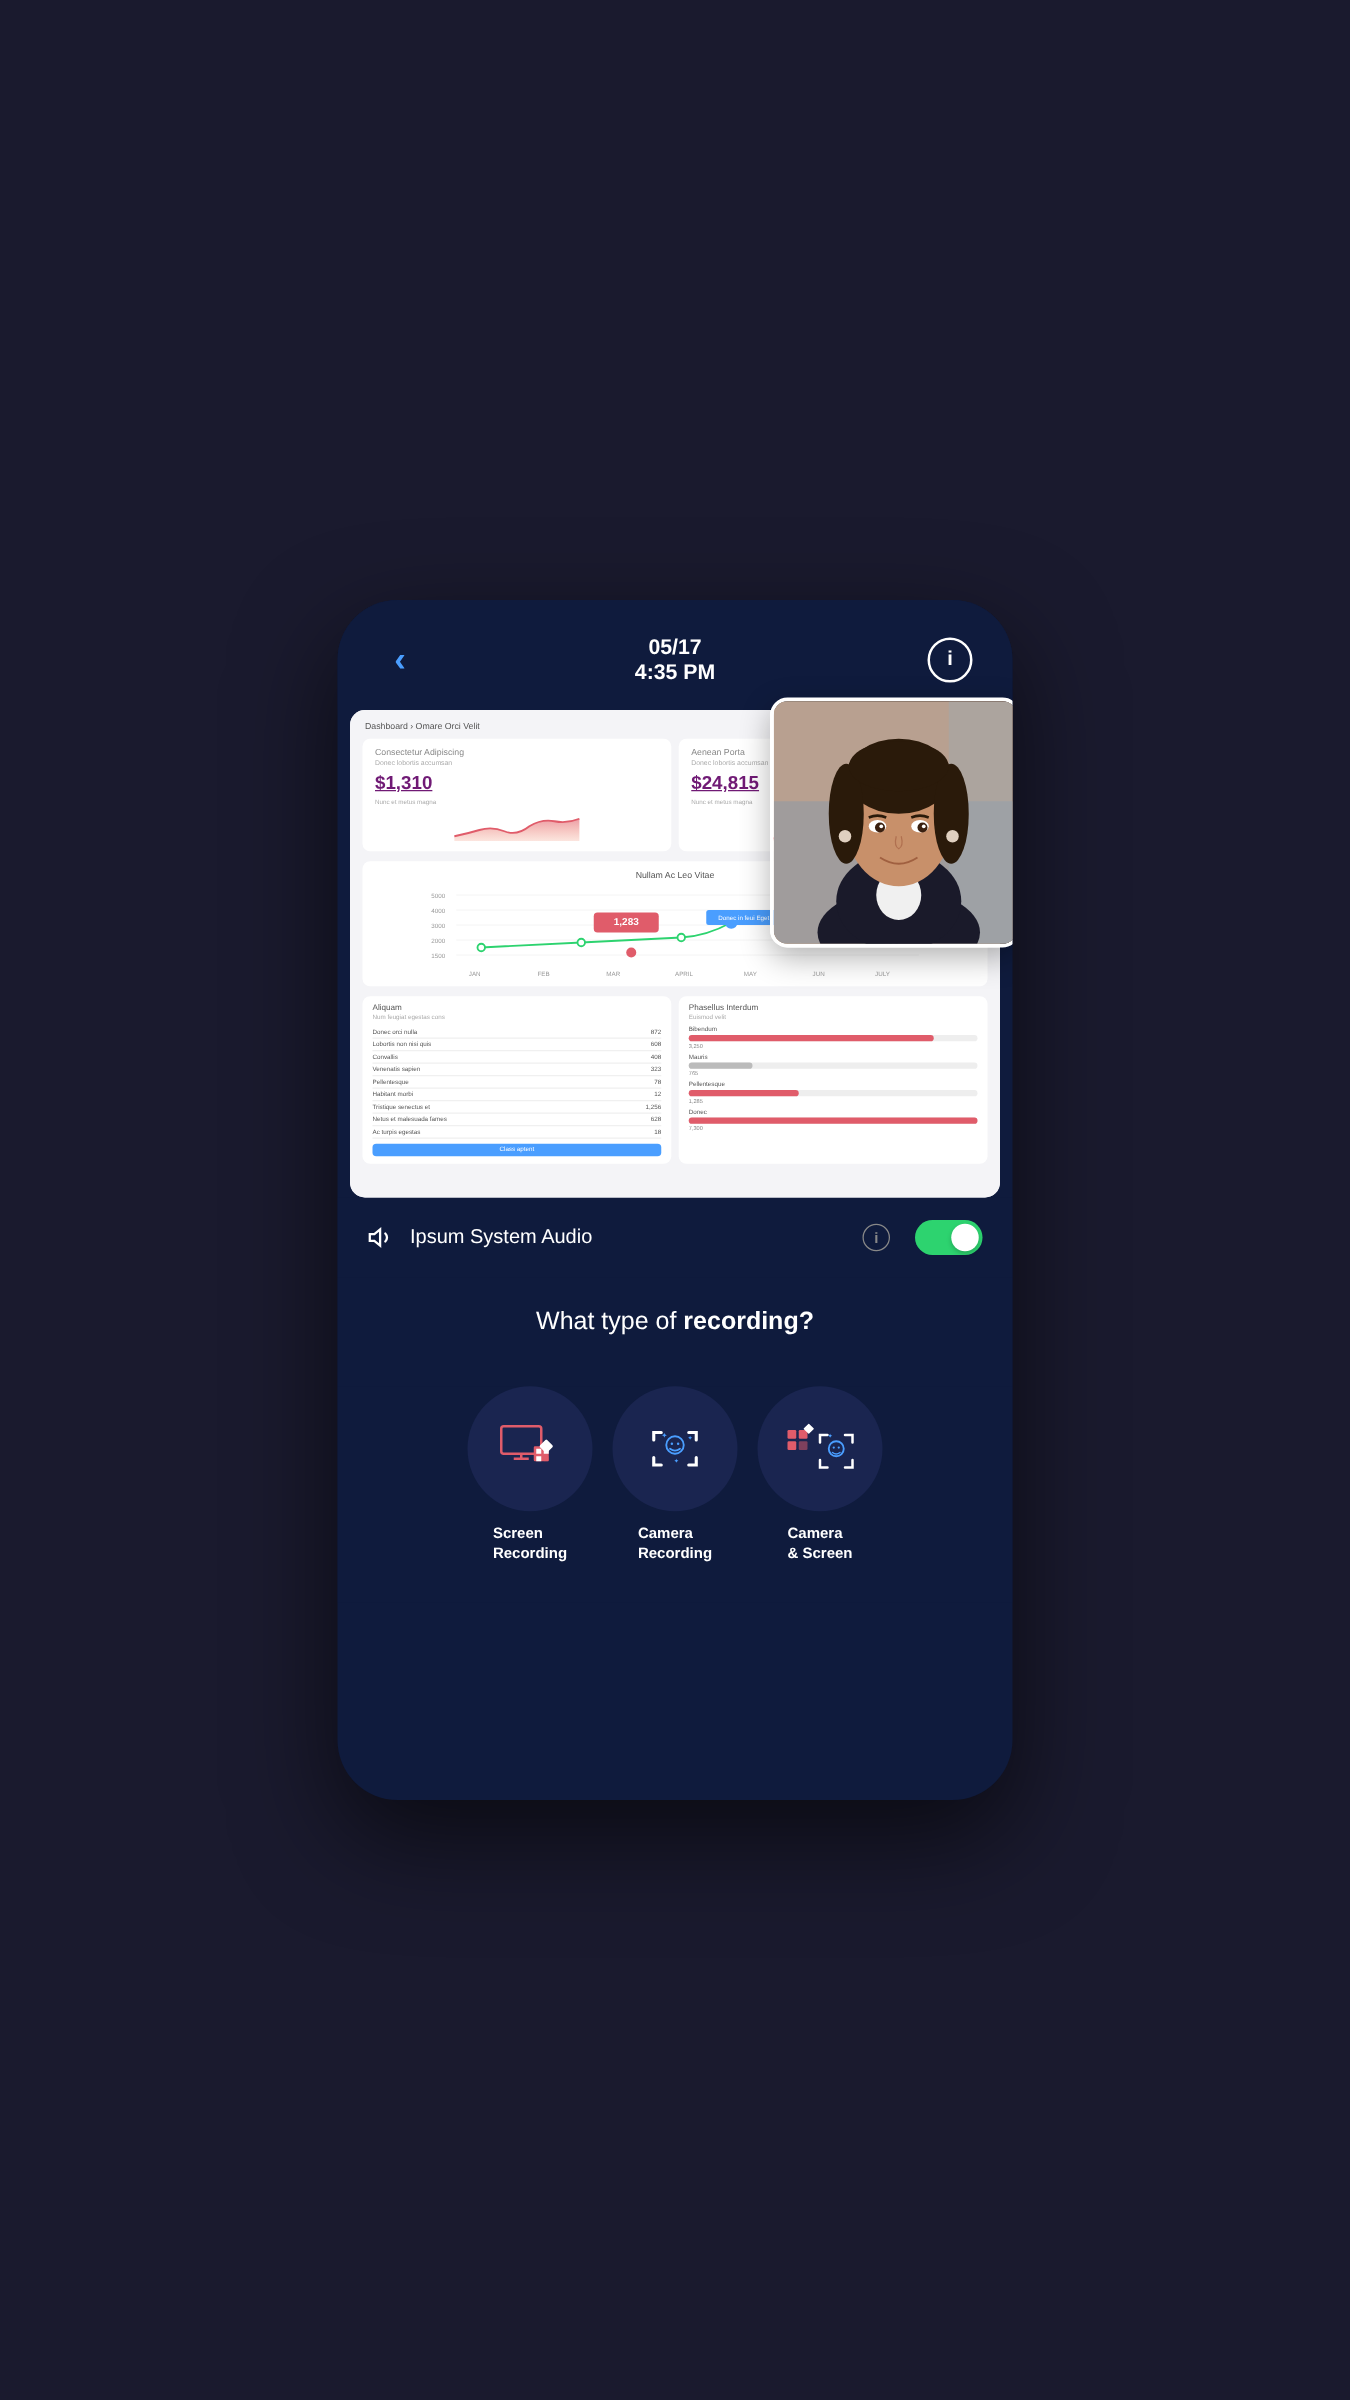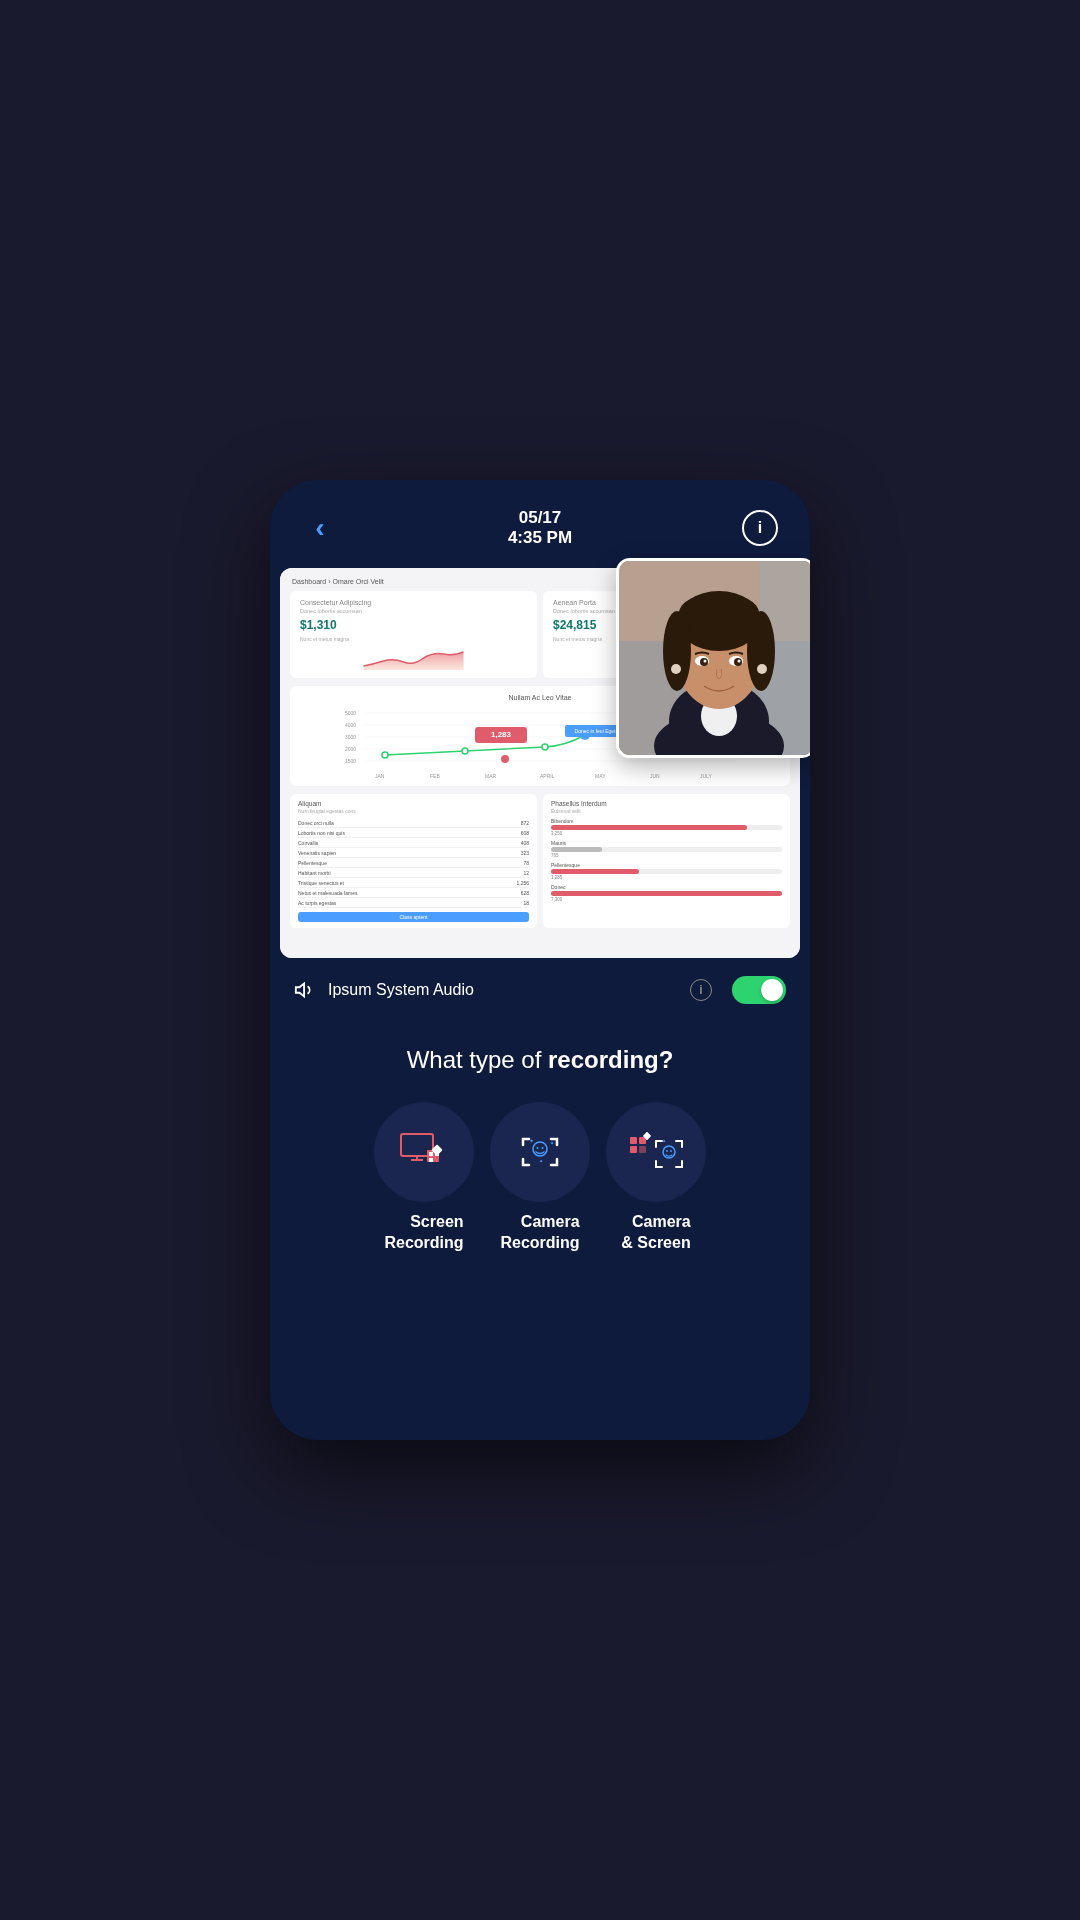--- a/index.html
+++ b/index.html
@@ -103,24 +103,25 @@
       font-size: 7px;
       color: #888;
       margin-bottom: 2px;
     }
     .dash-card-subtitle {
       font-size: 5.5px;
       color: #aaa;
       margin-bottom: 4px;
     }
     .dash-card-value {
-      font-size: 12px;
+      font-size: 15px;
       font-weight: 700;
-      color: #0f766e;
+      color: #701a75;
       margin-bottom: 4px;
+      text-decoration: underline;
     }
     .dash-card-small {
       font-size: 5px;
       color: #aaa;
       margin-bottom: 4px;
     }
     .mini-chart {
       height: 24px;
       position: relative;
       overflow: hidden;
@@ -301,23 +302,23 @@
     }
 
     
     .question-section {
       background: #0f1b3d;
       padding: 24px 24px 16px;
       text-align: center;
     }
     .question-text {
       color: white;
-      font-size: 24px;
+      font-size: 20px;
       font-weight: 300;
-      margin-bottom: 12px;
+      margin-bottom: 24px;
     }
     .question-text strong {
       font-weight: 800;
     }
 
     
     .recording-types {
       display: flex;
       justify-content: center;
       gap: 16px;
@@ -335,23 +336,23 @@
       width: 100px; height: 100px;
       background: #1a2550;
       border-radius: 50%;
       display: flex;
       align-items: center;
       justify-content: center;
       position: relative;
     }
     .rec-type-label {
       color: white;
-      font-size: 16px;
+      font-size: 12px;
       font-weight: 600;
-      text-align: right;
+      text-align: left;
       line-height: 1.3;
     }
 
     
     svg { display: block; }
   </style>
 </head>
 <body>
 
 <div class="phone-frame">

